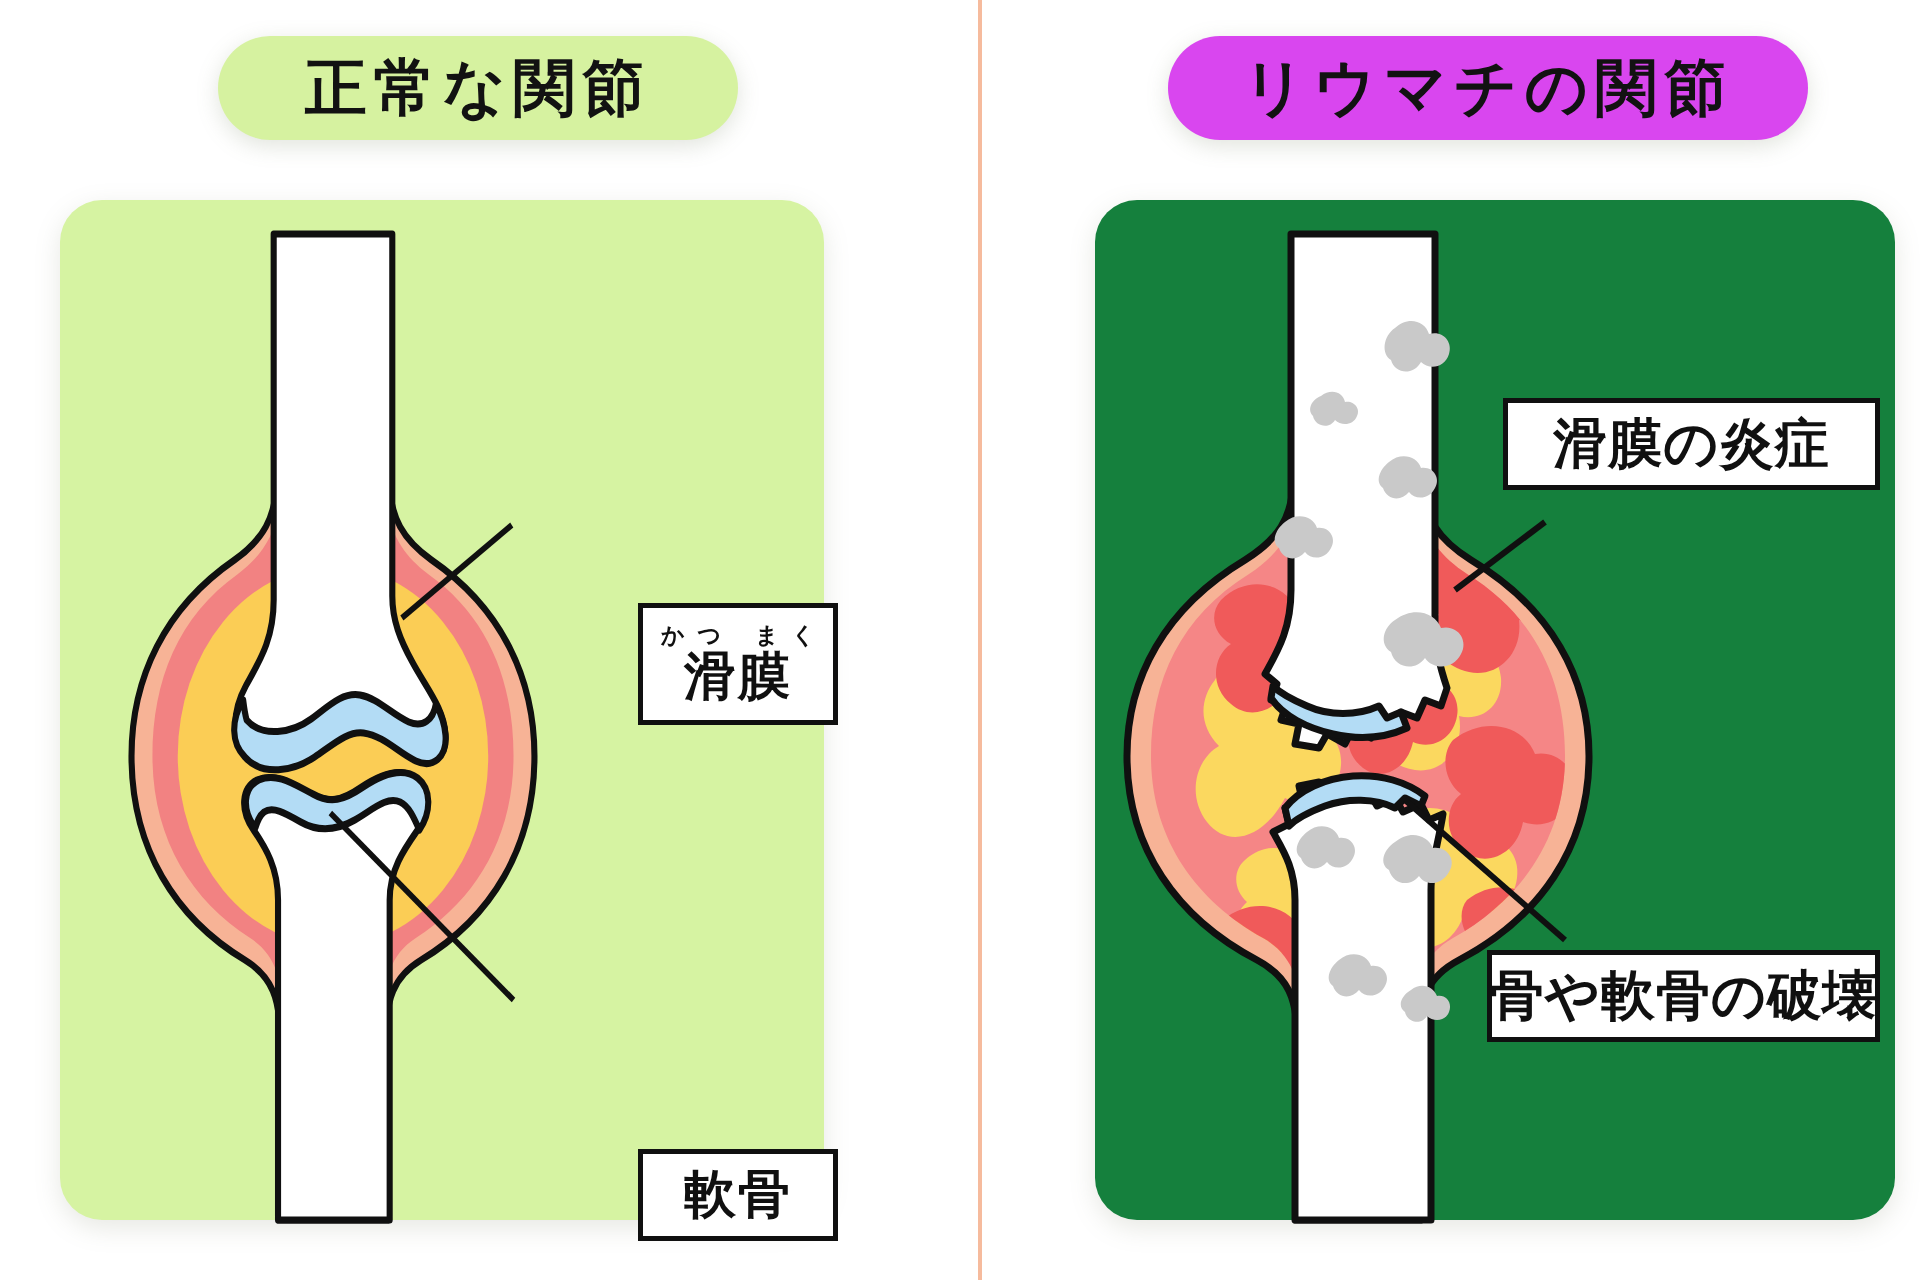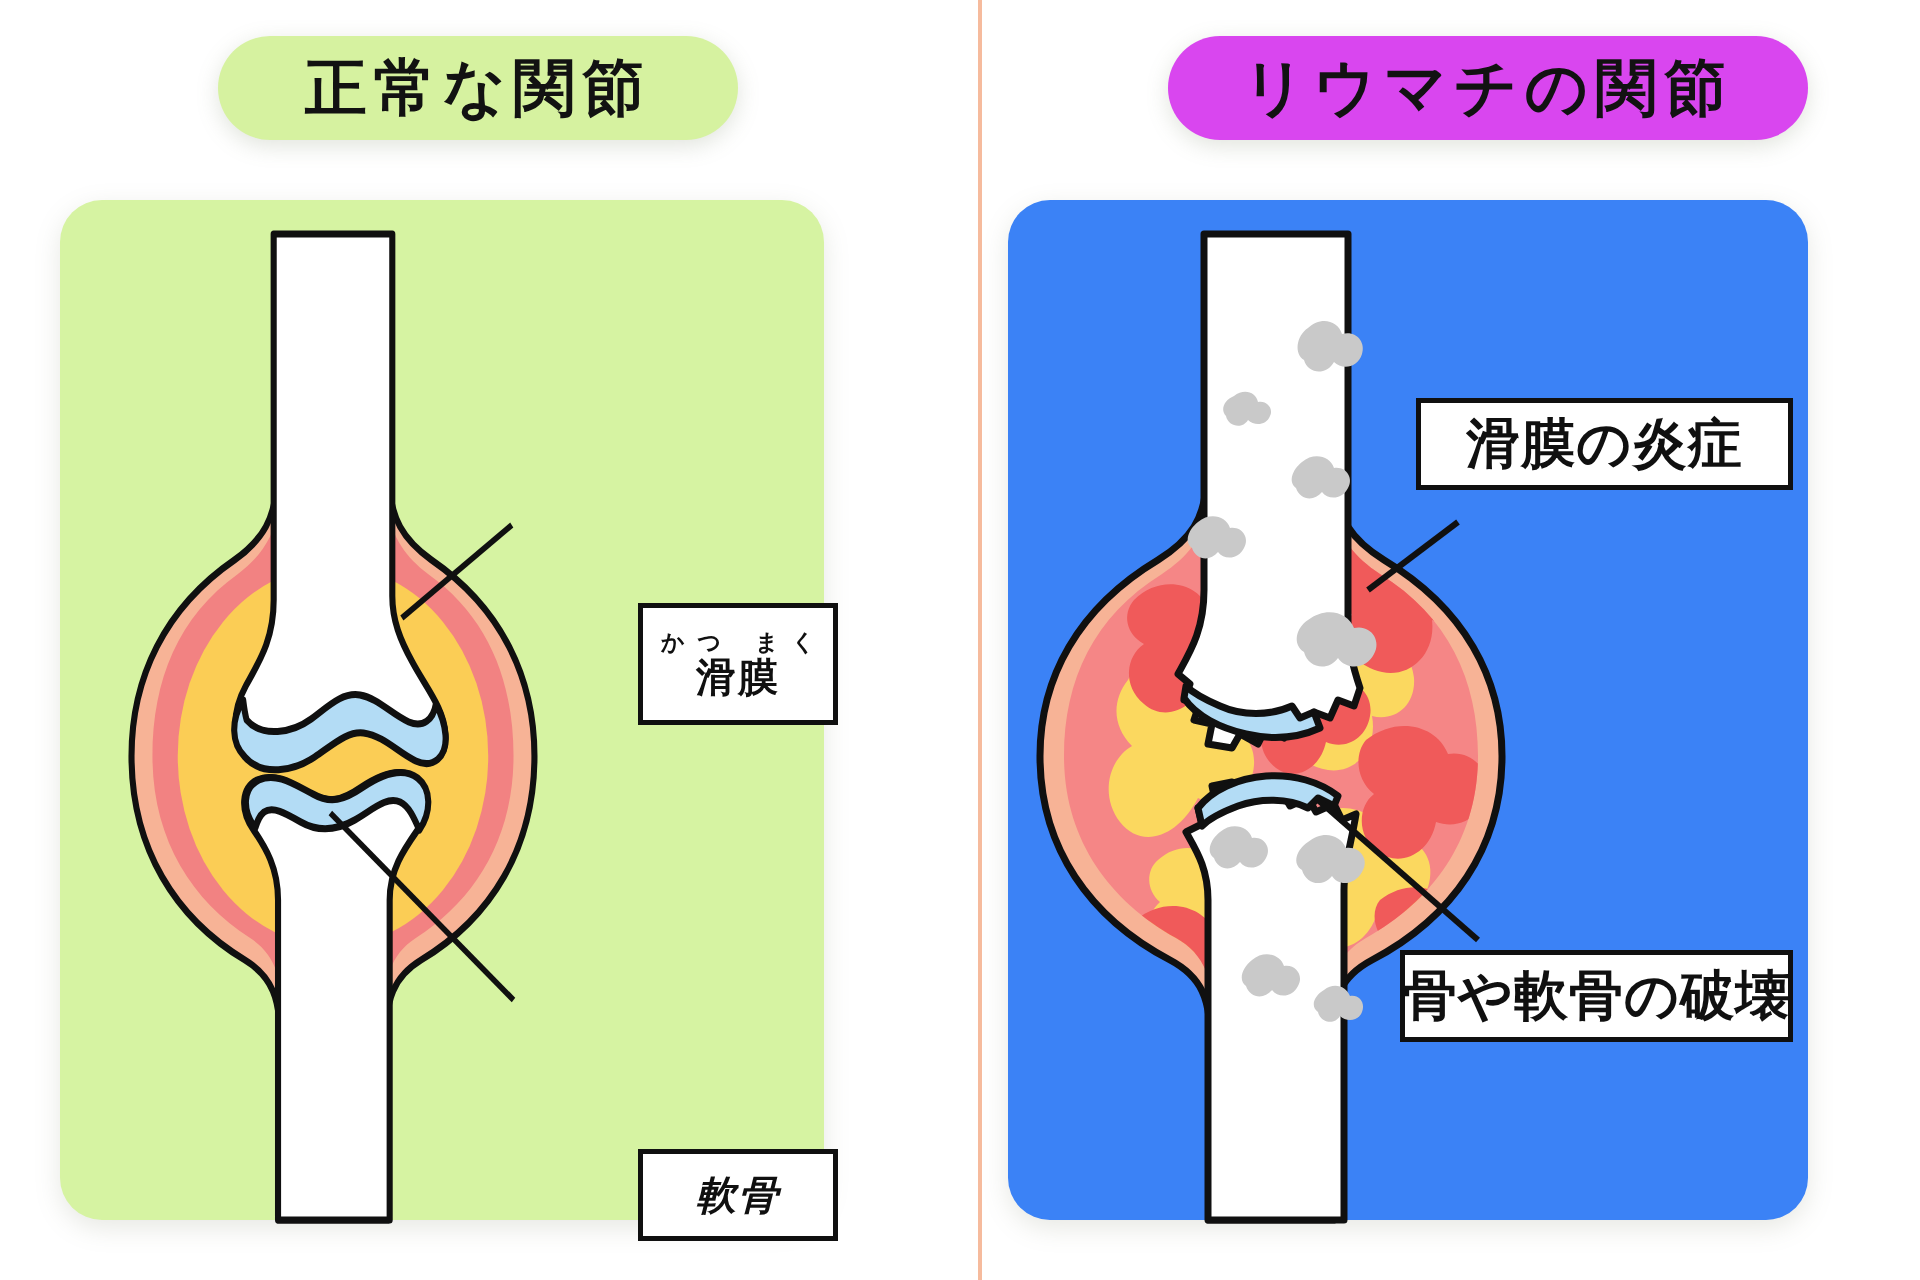--- a/index.html
+++ b/index.html
@@ -73,25 +73,25 @@
     box-shadow: 0 8px 26px rgba(120,130,100,0.18);
   }
   #panel-left {
     left: 60px;
     top: 200px;
     width: 764px;
     height: 1020px;
     background: #d6f3a2;
   }
   #panel-right {
-    left: 1008px;
+    left: 1095px;
     top: 200px;
     width: 800px;
     height: 1020px;
-    background: #3b82f6;
+    background: #15803d;
   }
 
   
   .figure {
     position: absolute;
     left: 0; top: 0;
     width: 100%;
     height: 100%;
     overflow: visible;
   }
@@ -101,21 +101,21 @@
     position: absolute;
     background: #ffffff;
     border: 5px solid #101010;
     display: flex;
     flex-direction: column;
     align-items: center;
     justify-content: center;
     box-sizing: border-box;
   }
   .callout-main {
-    font-size: 40px;
+    font-size: 52px;
     font-weight: 700;
     color: #101010;
     line-height: 1.02;
     white-space: nowrap;
     letter-spacing: 2px;
   }
   .callout-ruby {
     font-size: 23px;
     font-weight: 700;
     color: #101010;
@@ -130,21 +130,20 @@
     left: 578px;
     top: 403px;
     width: 200px;
     height: 122px;
   }
   #callout-cartilage {
     left: 578px;
     top: 949px;
     width: 200px;
     height: 92px;
-    font-style: italic;
   }
   #callout-synovitis {
     left: 1453px;
     top: 398px;
     width: 377px;
     height: 92px;
   }
   #callout-destruction {
     left: 1437px;
     top: 950px;

